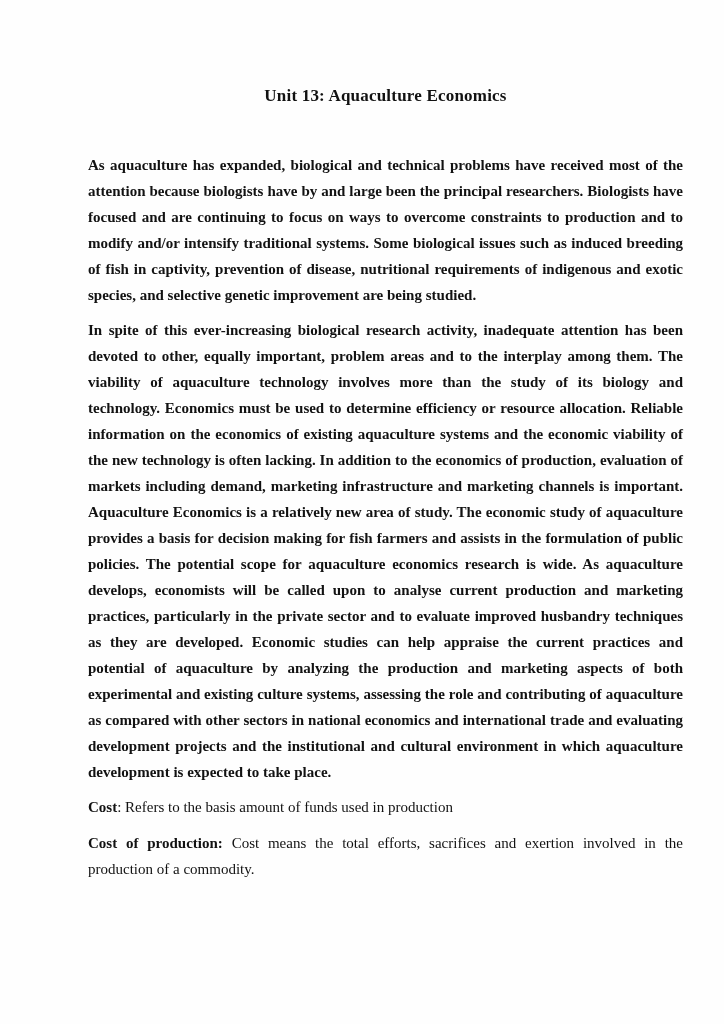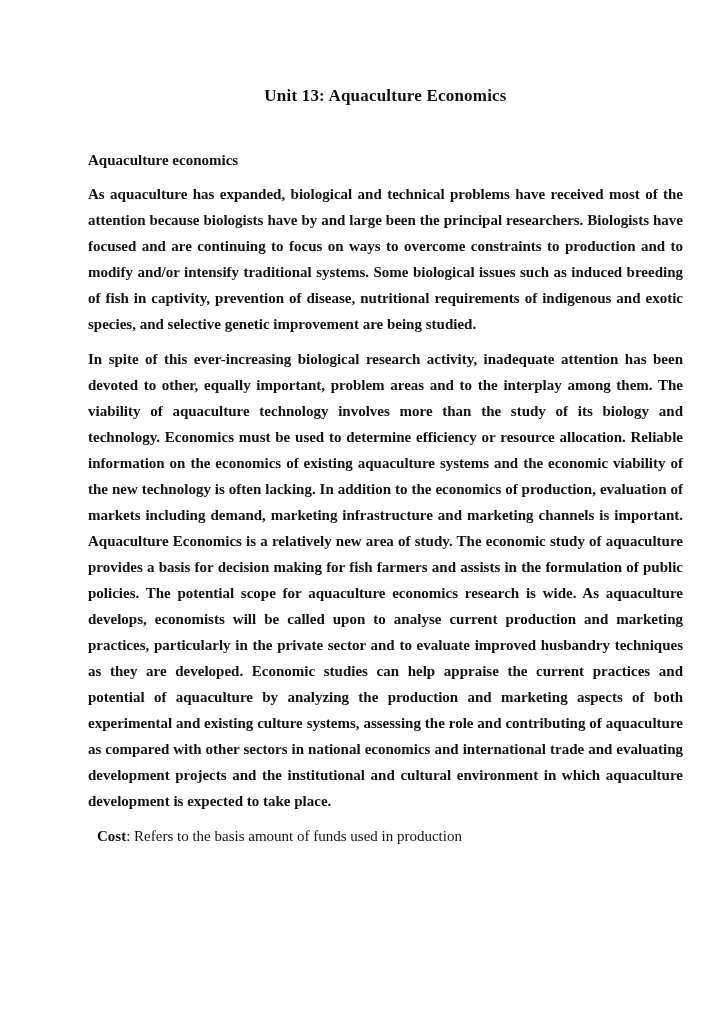--- a/index.html
+++ b/index.html
@@ -44,33 +44,32 @@
     font-weight: bold;
   }
   .definition {
     font-size: 15px;
     line-height: 26px;
     text-align: justify;
     margin: 0 0 10px 0;
   }
   .term {
     font-weight: bold;
-    margin-left: 9px;
   }
 </style>
 </head>
 <body>
 
 <div class="page">
 
   <h1 class="doc-title">Unit 13: Aquaculture Economics</h1>
 
-  <h2 class="section-heading">Aquaculture economics</h2>
 
   <p class="body-text">As aquaculture has expanded, biological and technical problems have received most of the attention because biologists have by and large been the principal researchers. Biologists have focused and are continuing to focus on ways to overcome constraints to production and to modify and/or intensify traditional systems. Some biological issues such as induced breeding of fish in captivity, prevention of disease, nutritional requirements of indigenous and exotic species, and selective genetic improvement are being studied.</p>
 
   <p class="body-text">In spite of this ever-increasing biological research activity, inadequate attention has been devoted to other, equally important, problem areas and to the interplay among them. The viability of aquaculture technology involves more than the study of its biology and technology. Economics must be used to determine efficiency or resource allocation. Reliable information on the economics of existing aquaculture systems and the economic viability of the new technology is often lacking. In addition to the economics of production, evaluation of markets including demand, marketing infrastructure and marketing channels is important. Aquaculture Economics is a relatively new area of study. The economic study of aquaculture provides a basis for decision making for fish farmers and assists in the formulation of public policies. The potential scope for aquaculture economics research is wide. As aquaculture develops, economists will be called upon to analyse current production and marketing practices, particularly in the private sector and to evaluate improved husbandry techniques as they are developed. Economic studies can help appraise the current practices and potential of aquaculture by analyzing the production and marketing aspects of both experimental and existing culture systems, assessing the role and contributing of aquaculture as compared with other sectors in national economics and international trade and evaluating development projects and the institutional and cultural environment in which aquaculture development is expected to take place.</p>
 
 
   <p class="definition"><span class="term">Cost</span><span>: Refers to the basis amount of funds used in production</span></p>
 
+  <p class="definition"><span class="term">Cost of production:</span><span> Cost means the total efforts, sacrifices and exertion involved in the production of a commodity.</span></p>
 
 </div>
 
 </body></html>

